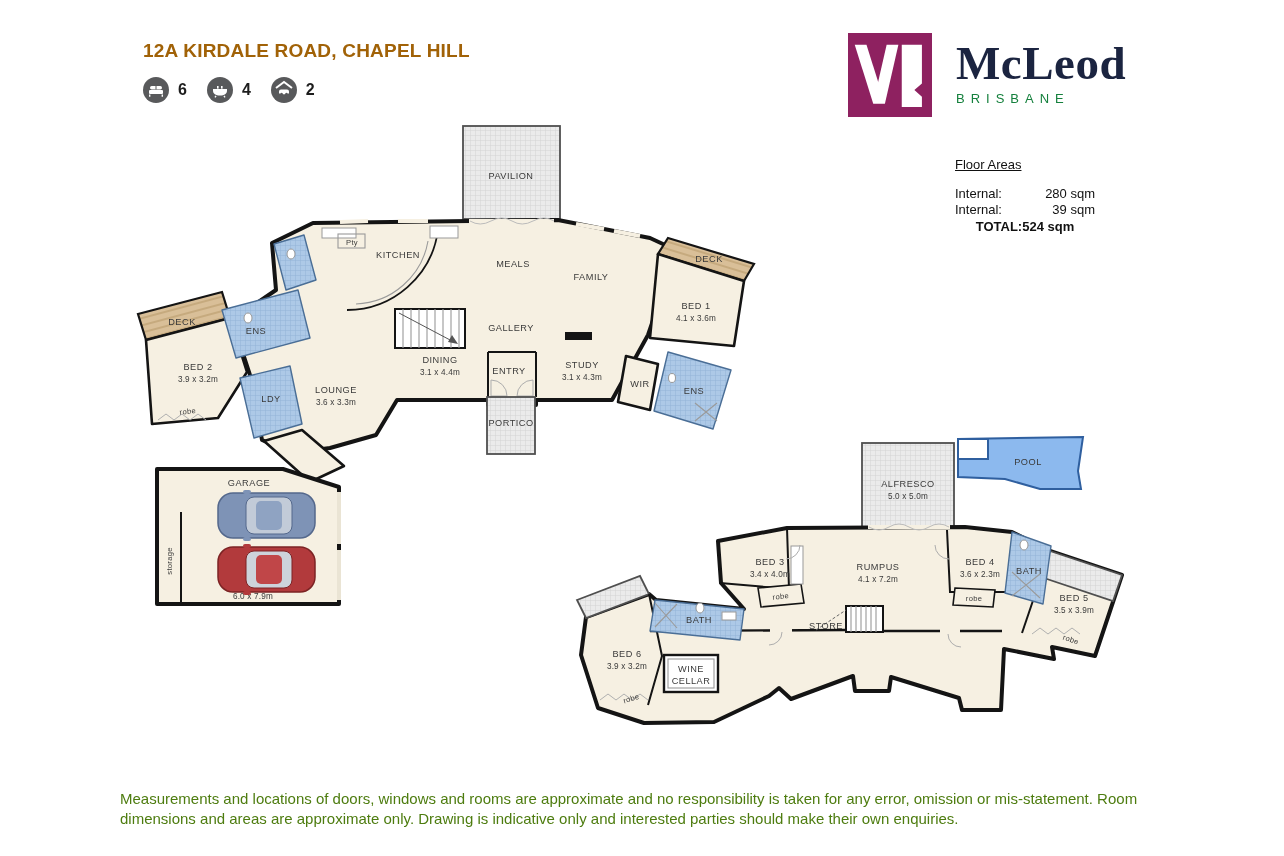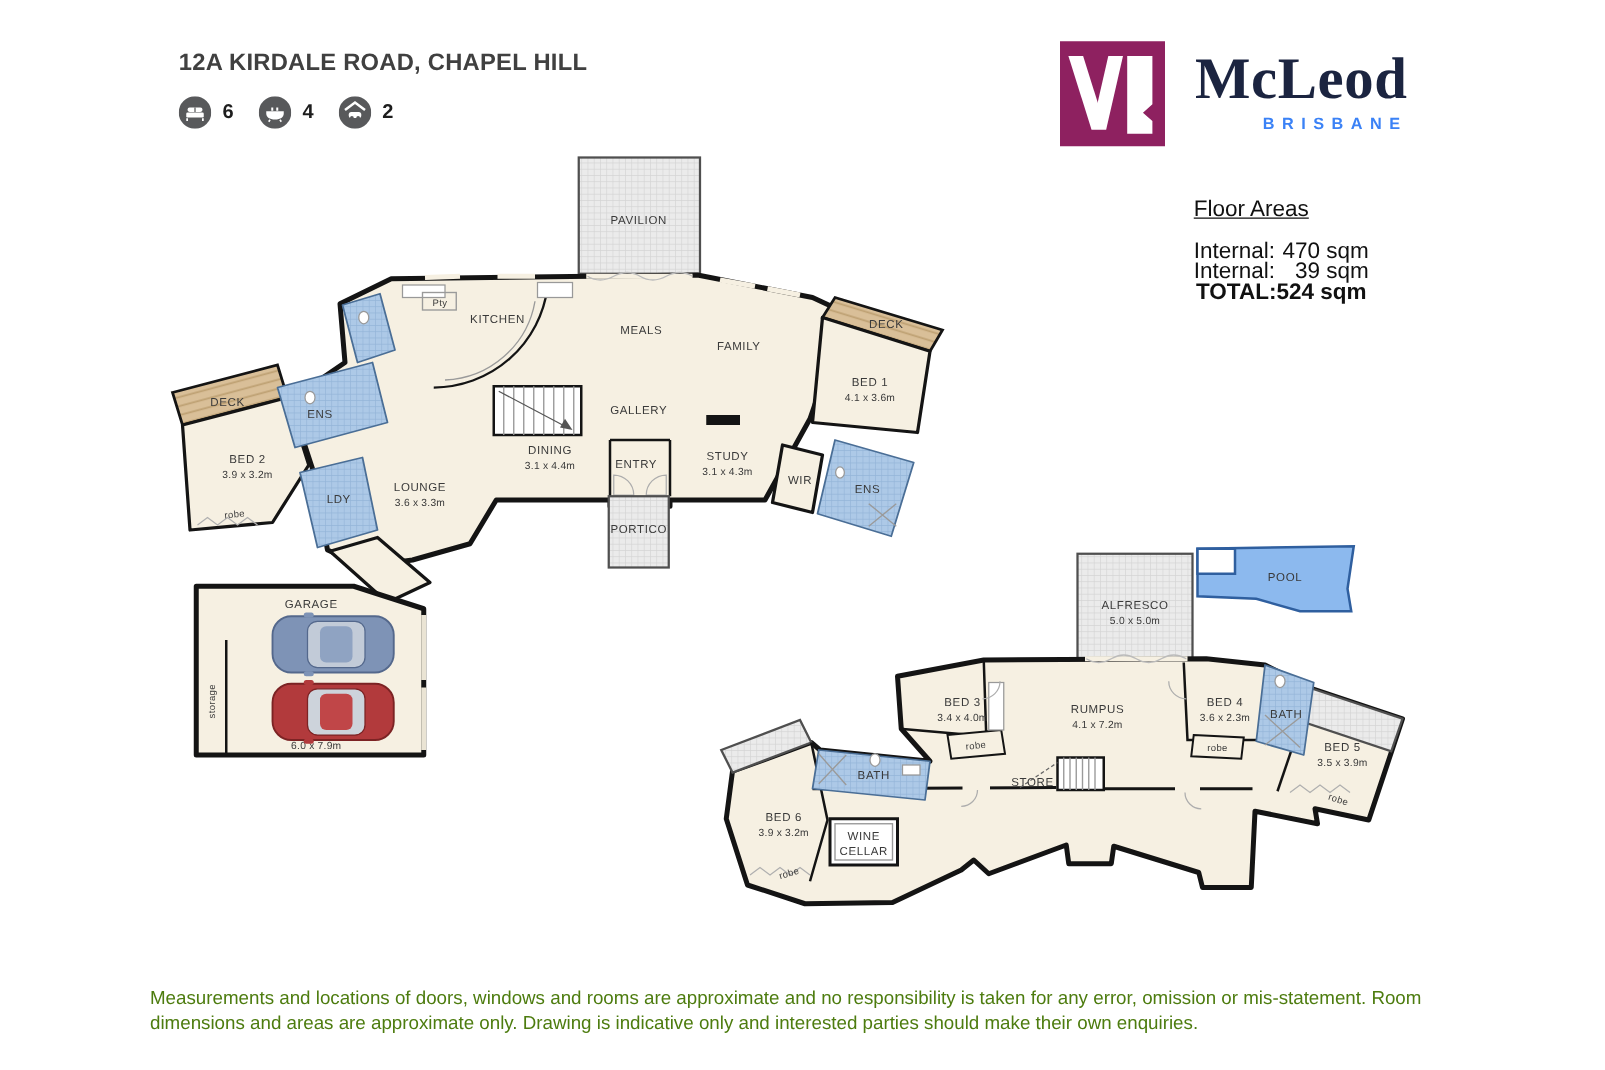--- a/index.html
+++ b/index.html
@@ -1,29 +1,29 @@
 <!DOCTYPE html>
 <html><head>
 <meta charset="utf-8">
 <style>
   html,body{margin:0;padding:0;background:#ffffff;}
   .page{position:relative;width:1284px;height:856px;background:#fff;overflow:hidden;
         font-family:"Liberation Sans",sans-serif;}
   .abs{position:absolute;}
-  .title{left:143px;top:40px;font-size:19px;font-weight:700;color:#404040;letter-spacing:.2px;}
+  .title{left:143px;top:40px;font-size:19px;font-weight:700;color:#a16207;letter-spacing:.2px;}
   .stats{left:143px;top:77px;display:flex;align-items:center;gap:20px;}
   .stat{display:flex;align-items:center;gap:9px;}
   .stat .num{font-size:16px;font-weight:700;color:#1d1d1d;}
   .logo{left:848px;top:33px;display:flex;align-items:flex-start;gap:24px;}
   .logo-square{width:84px;height:84px;background:#8E2160;flex:0 0 auto;}
-  .logo-text{padding-top:6px;text-align:right;}
+  .logo-text{padding-top:6px;}
   .logo-brand{font-family:"Liberation Serif",serif;font-size:47px;font-weight:700;
               color:#1B2440;line-height:1.05;letter-spacing:.5px;}
-  .logo-tagline{font-size:13px;font-weight:700;color:#3b82f6;letter-spacing:6px;margin-top:3px;}
-  .areas{left:955px;top:157px;width:140px;font-size:18px;color:#111;}
+  .logo-tagline{font-size:13px;font-weight:400;color:#15803d;letter-spacing:6px;margin-top:3px;}
+  .areas{left:955px;top:157px;width:140px;font-size:13px;color:#111;}
   .areas-heading{text-decoration:underline;margin-bottom:14px;}
   .area-row{display:flex;justify-content:space-between;line-height:16.3px;}
   .area-row.bold{font-weight:700;justify-content:center;}
   .area-row .lbl{}
   .area-row .val{text-align:right;}
   .disclaimer{left:120px;top:789px;width:1054px;font-size:15px;line-height:1.36;color:#4d7c0f;}
   svg text{font-family:"Liberation Sans",sans-serif;}
   .rm{font-size:9.2px;fill:#3A3A3A;text-anchor:middle;letter-spacing:.5px;}
   .dim{font-size:8.2px;fill:#3A3A3A;text-anchor:middle;letter-spacing:.2px;}
   .sm{font-size:7.6px;fill:#3A3A3A;text-anchor:middle;letter-spacing:.3px;}
@@ -297,21 +297,21 @@
     <div class="logo-text">
       <div class="logo-brand">McLeod</div>
       <div class="logo-tagline">BRISBANE</div>
     </div>
   </div>
 
   <div class="abs areas">
     <div class="areas-heading">Floor Areas</div>
     <div class="area-row">
       <span class="lbl">Internal:</span>
-      <span class="val">470 sqm</span>
+      <span class="val">280 sqm</span>
     </div>
     <div class="area-row">
       <span class="lbl">Internal:</span>
       <span class="val">39 sqm</span>
     </div>
     <div class="area-row bold">
       <span class="lbl">TOTAL:</span>
       <span class="val">524 sqm</span>
     </div>
   </div>

